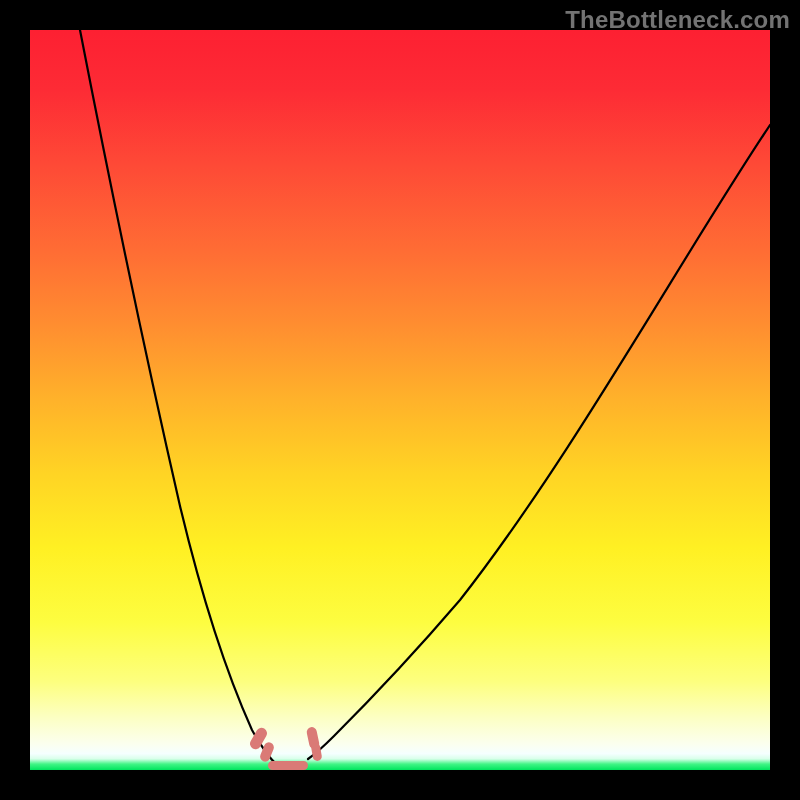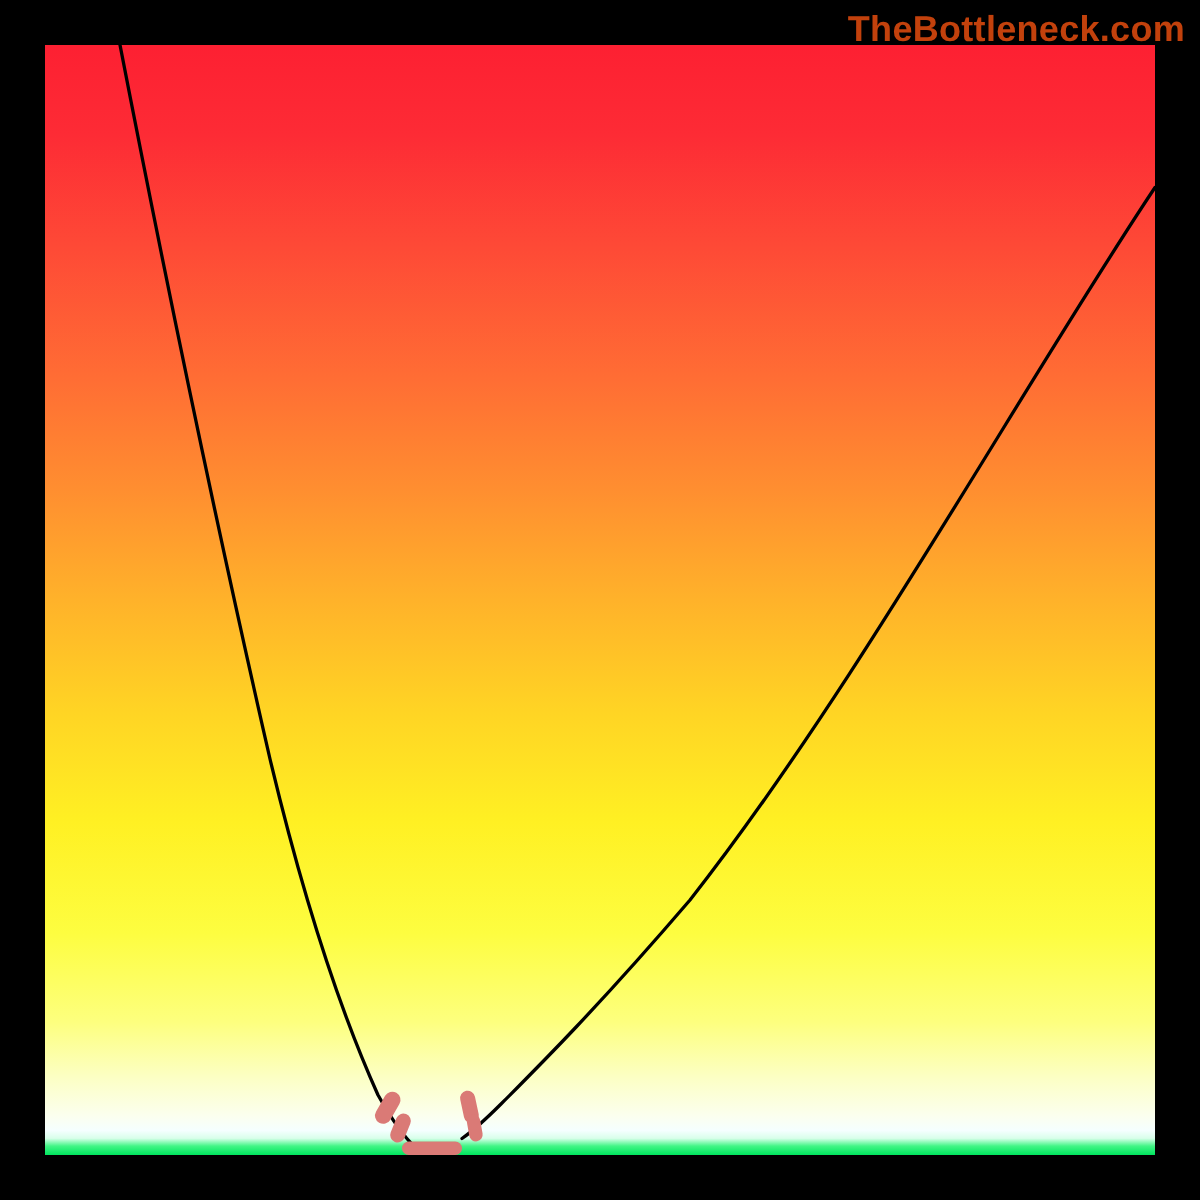--- a/index.html
+++ b/index.html
@@ -16,21 +16,21 @@
     position: relative;
     width: 800px;
     height: 800px;
     background: #000;
   }
 
   .watermark {
     position: absolute;
     top: 6px;
     right: 10px;
-    color: #c2410c;
+    color: #737373;
     font-size: 24px;
     font-weight: 600;
     letter-spacing: 0.2px;
     z-index: 4;
     user-select: none;
   }
 
   .plot-area {
     position: absolute;
     

